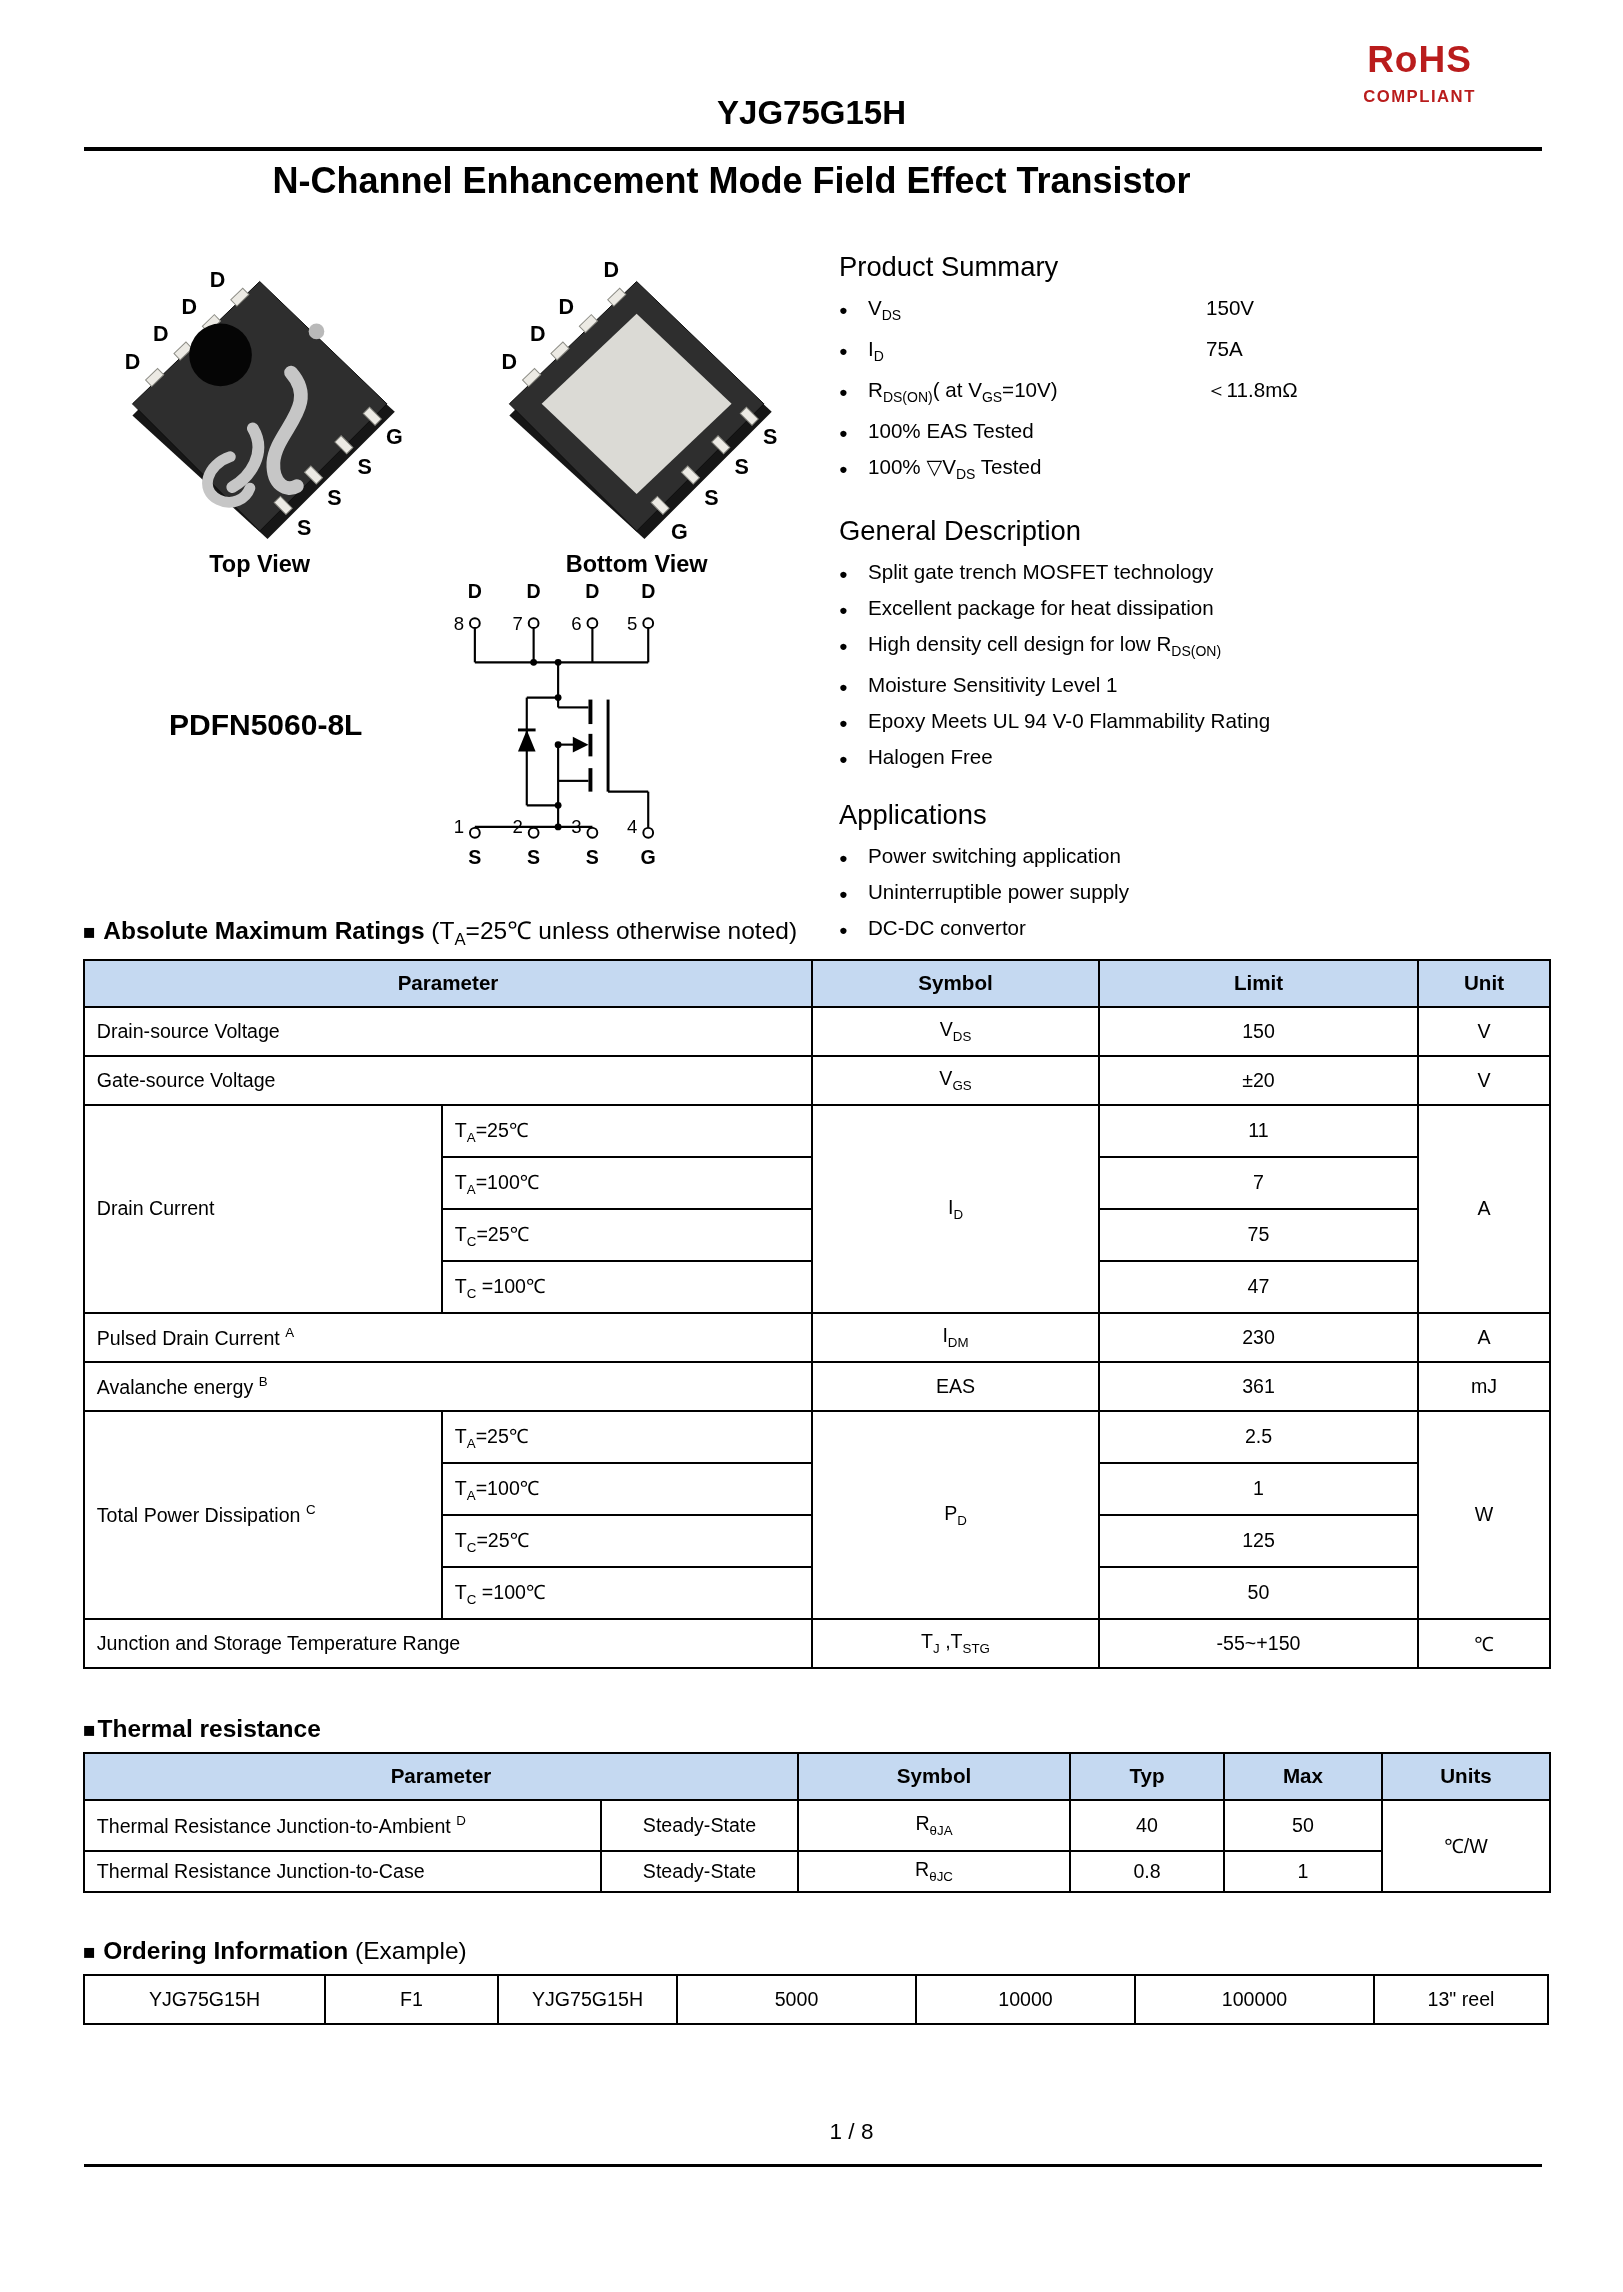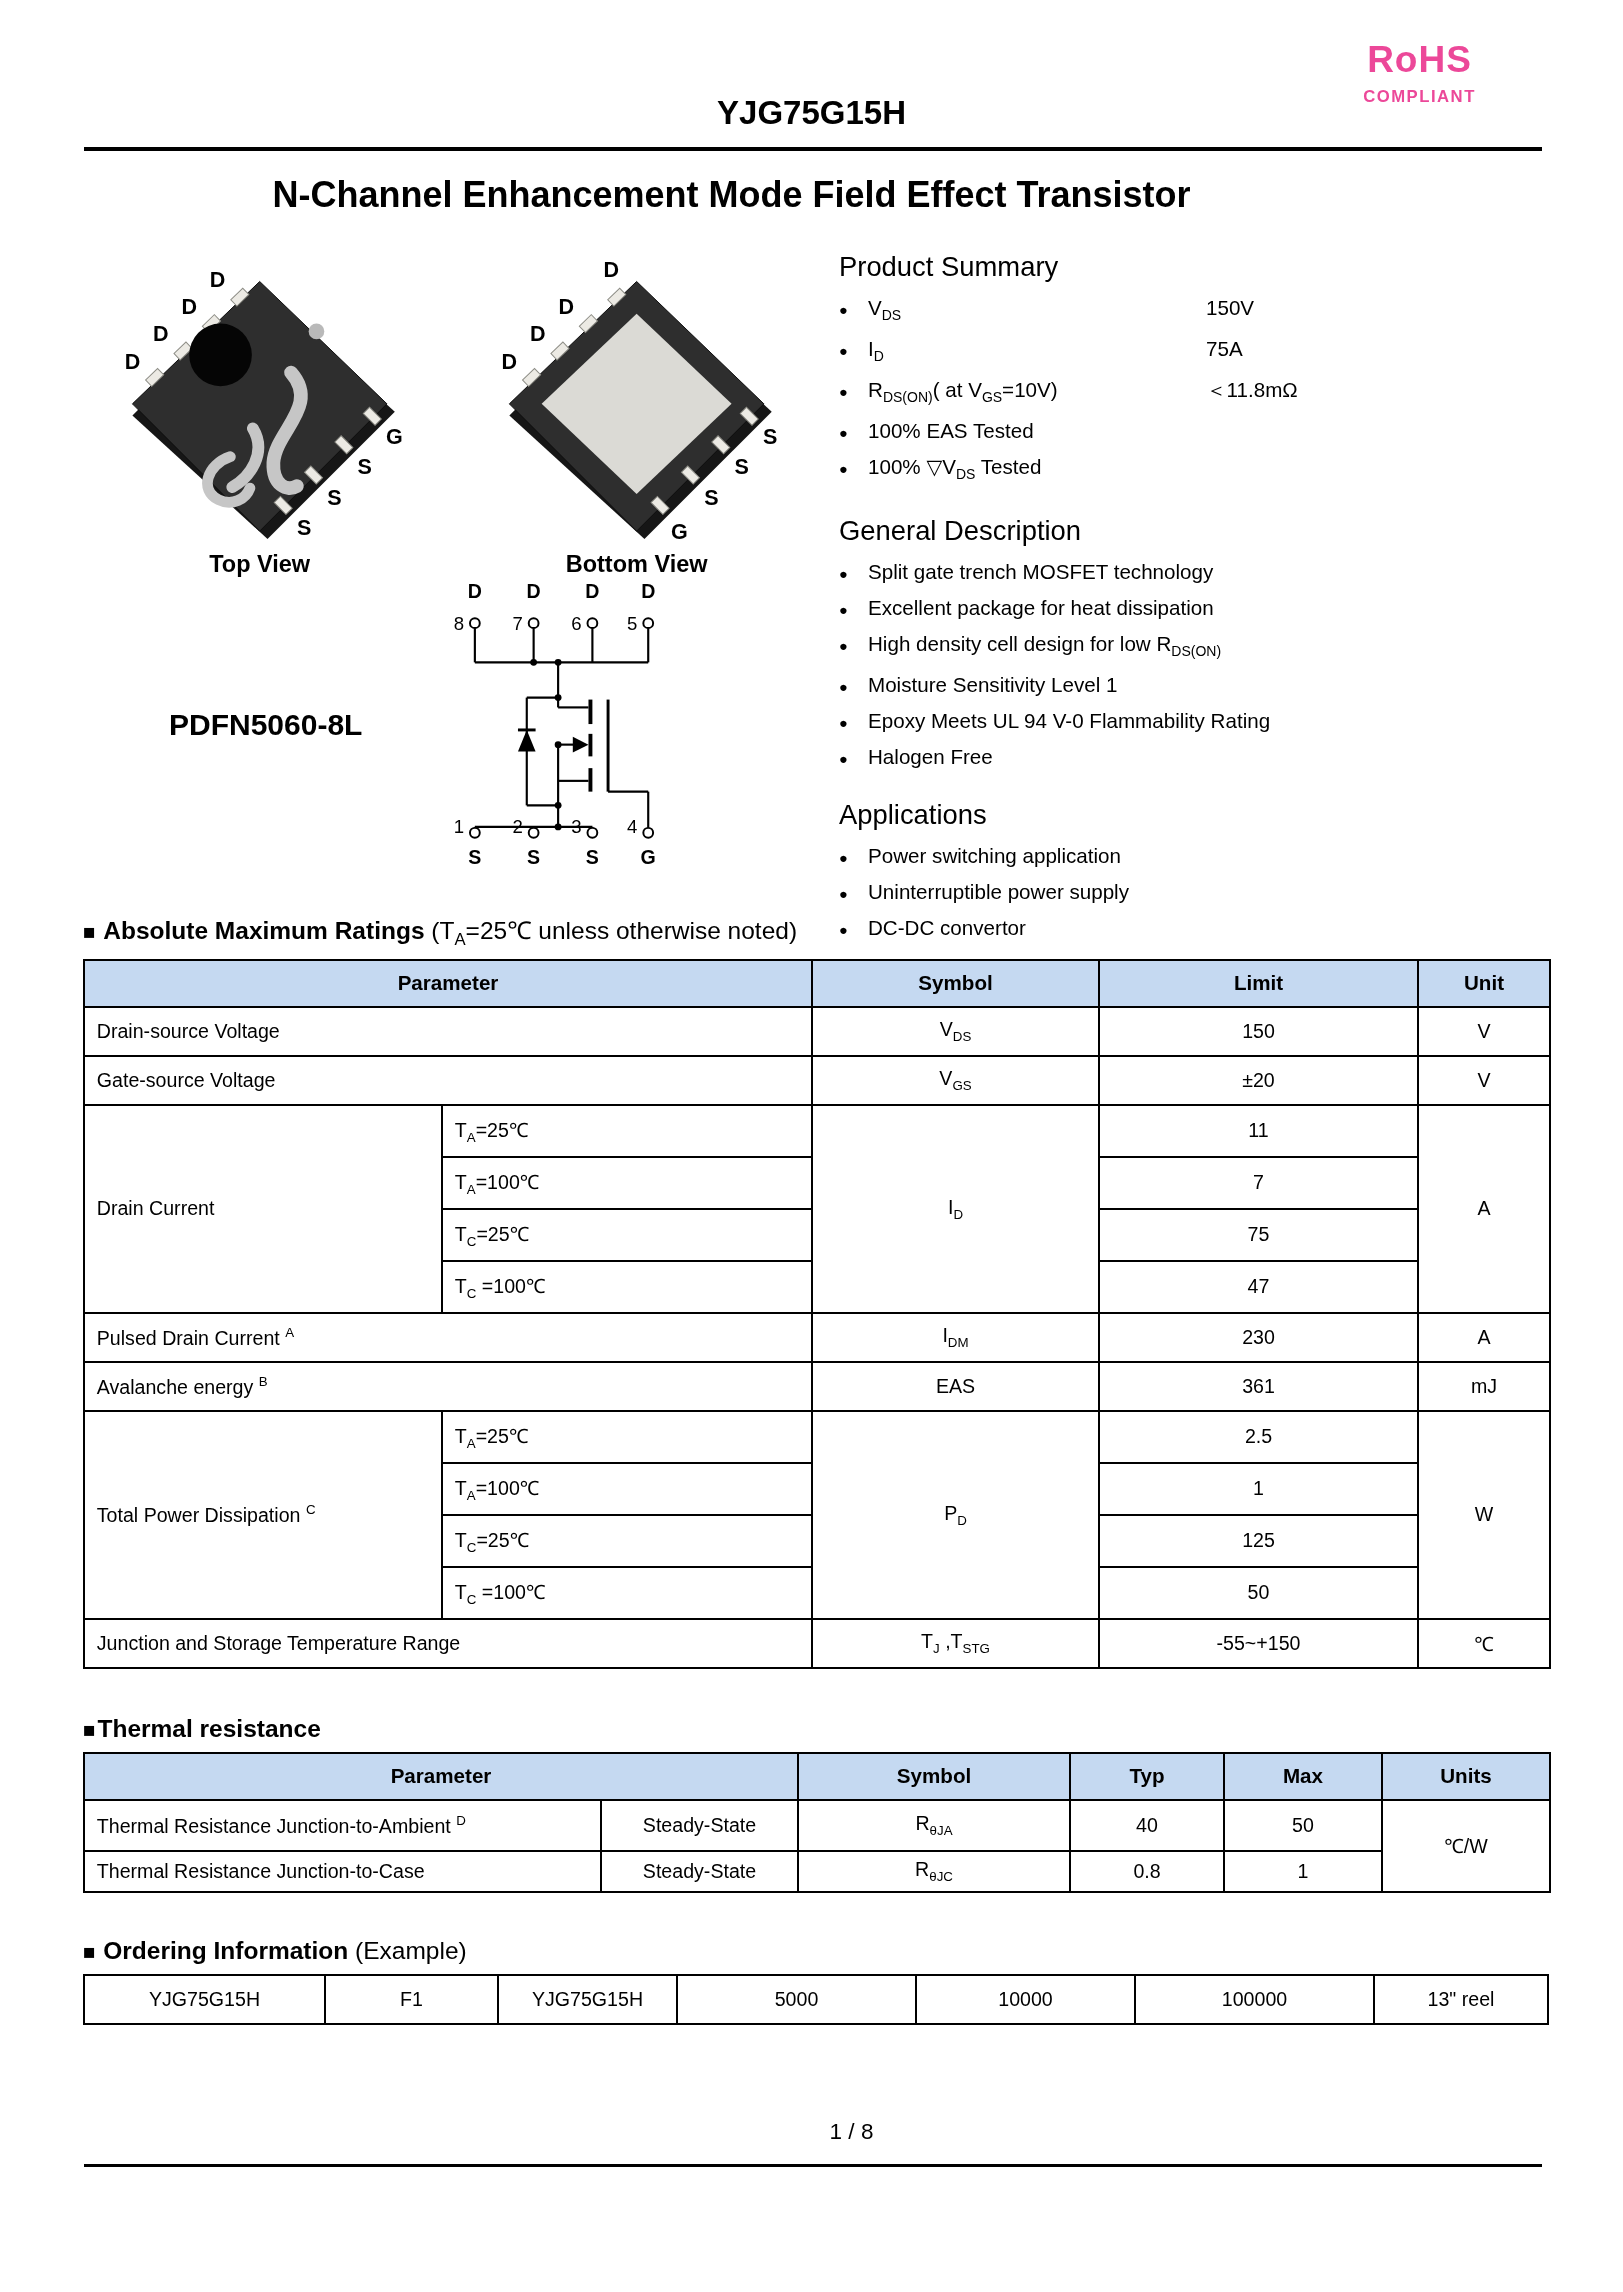--- a/index.html
+++ b/index.html
@@ -5,21 +5,21 @@
   * { margin:0; padding:0; box-sizing:border-box; }
   body { background:#777; font-family:"Liberation Sans", sans-serif; color:#000; }
   .page { position:relative; width:1623px; height:2293px; background:#fff; margin:0 auto; overflow:hidden; }
 
   
   .rohs { position:absolute; left:1341px; top:39px; width:157px; text-align:center; }
   .rohs-main { font-size:37px; font-weight:bold; letter-spacing:1px; }
   .rohs-sub { font-size:16.7px; font-weight:bold; letter-spacing:1.5px; margin-top:5.9px; }
   .part-no { position:absolute; left:0; top:94px; width:1623px; text-align:center; font-size:33px; font-weight:bold; }
   .top-rule { position:absolute; left:84px; top:147px; width:1458px; height:3.9px; background:#000; }
-  .main-title { position:absolute; left:0; top:174px; width:1463px; text-align:center; font-size:36px; font-weight:bold; }
+  .main-title { position:absolute; left:0; top:160px; width:1463px; text-align:center; font-size:36px; font-weight:bold; }
 
   
   .right-col { position:absolute; left:839px; top:251px; width:676px; }
   .sec-h { font-size:27.4px; font-weight:normal; margin-bottom:7.8px; }
   .b-row { display:flex; align-items:baseline; font-size:20.6px; line-height:34px; }
   .blt { flex:0 0 29px; font-size:14.7px; }
   .b-label { flex:0 0 338px; }
   .b-value { flex:1; }
   .gd-gap { margin-top:23.5px; }
   sub { font-size:68%; }
@@ -46,21 +46,21 @@
   .footer-page { position:absolute; left:0; top:2119px; width:1623px; text-align:center; font-size:22.5px;margin-left:40px; }
   .bottom-rule { position:absolute; left:84px; top:2164px; width:1458px; height:2.9px; background:#000; }
 
   svg text { font-family:"Liberation Sans", sans-serif; }
 </style>
 </head>
 <body>
 
 <div class="page">
 
-  <div class="rohs" style="color:#ec4899;">
+  <div class="rohs" style="color:#b91c1c;">
     <div class="rohs-main">RoHS</div>
     <div class="rohs-sub">COMPLIANT</div>
   </div>
   <div class="part-no">YJG75G15H</div>
   <div class="top-rule"></div>
   <div class="main-title">N-Channel Enhancement Mode Field Effect Transistor</div>
 
   <svg class="chips-svg" width="745" height="327" viewBox="0 0 760 334">
 
     <g>

